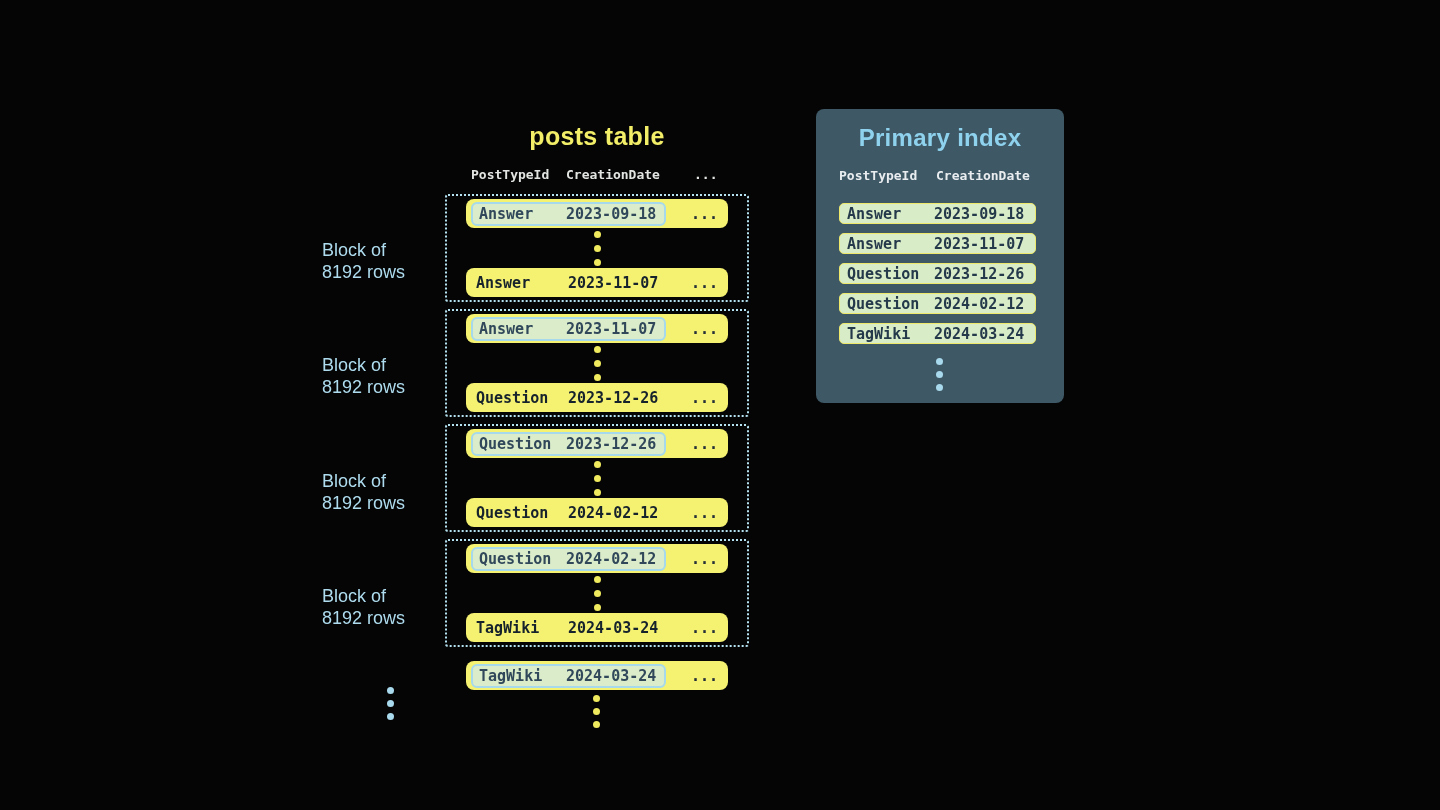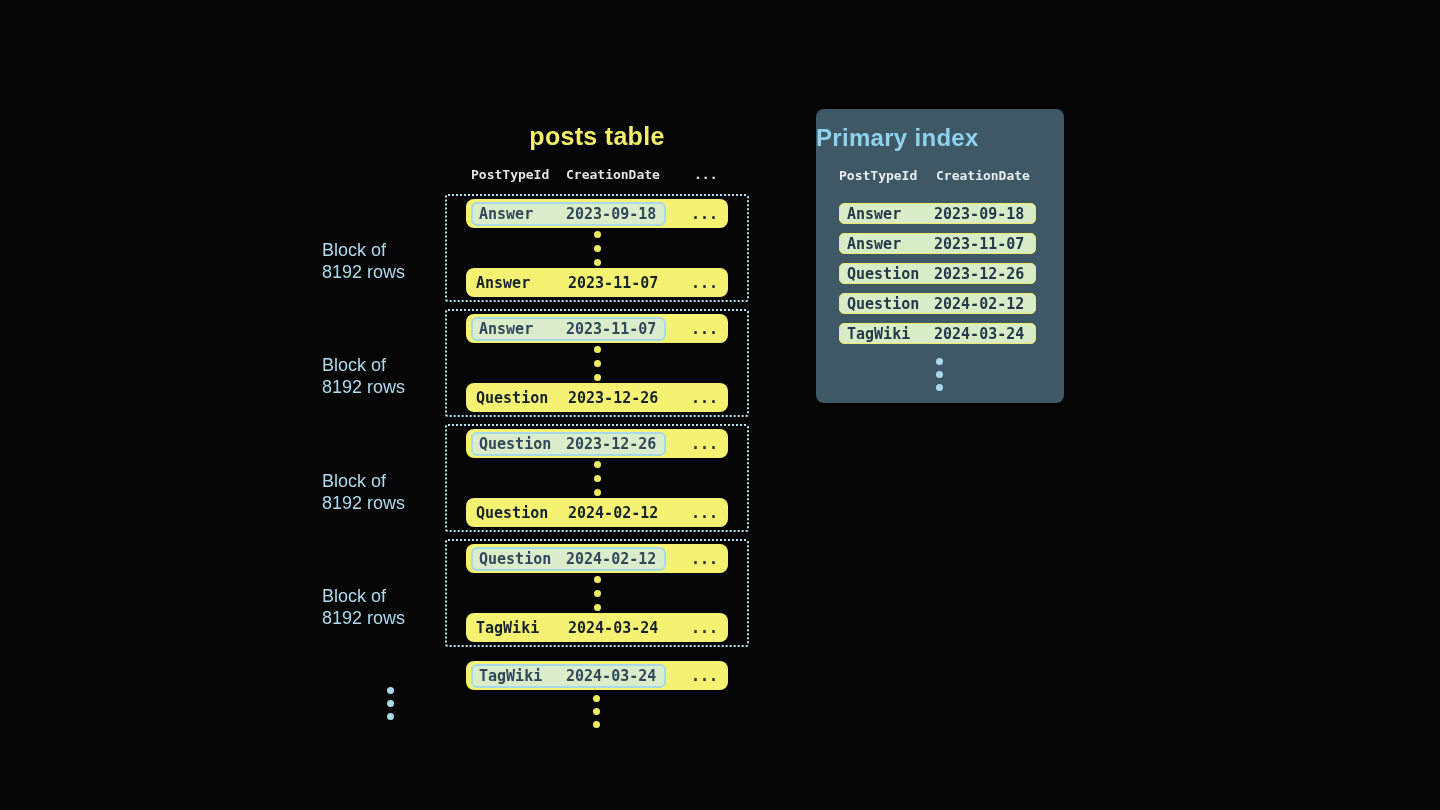--- a/index.html
+++ b/index.html
@@ -60,21 +60,21 @@
 
   .stack-dots { position: absolute; display: flex; flex-direction: column;
                 align-items: center; gap: 6px; }
 
   
   .panel {
     position: absolute; left: 800px; top: 109px; width: 248px; height: 294px;
     background: #3e5866; border-radius: 8px;
   }
   .panel-title {
-    position: absolute; top: 15px; left: 0; width: 100%; text-align: left;
+    position: absolute; top: 15px; left: 0; width: 100%; text-align: center;
     font-size: 24px; font-weight: 700; color: #8ed2ee; letter-spacing: 0.3px;
   }
   .panel-header {
     position: absolute; top: 59px; left: 23px;
     font-family: "DejaVu Sans Mono", monospace; font-size: 13px; font-weight: 700;
     color: #e9edf0; display: flex;
   }
   .panel-header .h-type { width: 97px; }
   .panel-rows { position: absolute; top: 94px; left: 23px; }
   .idx-row {

